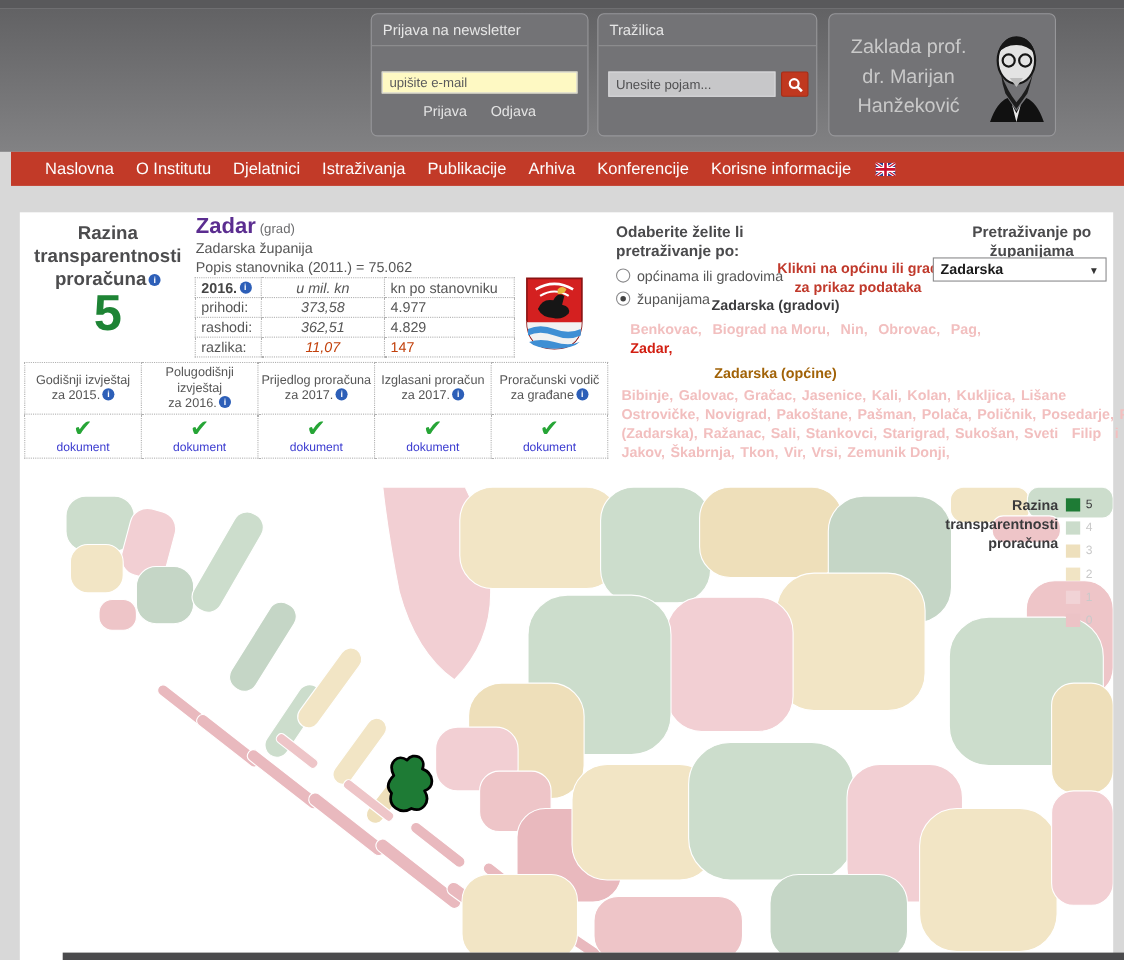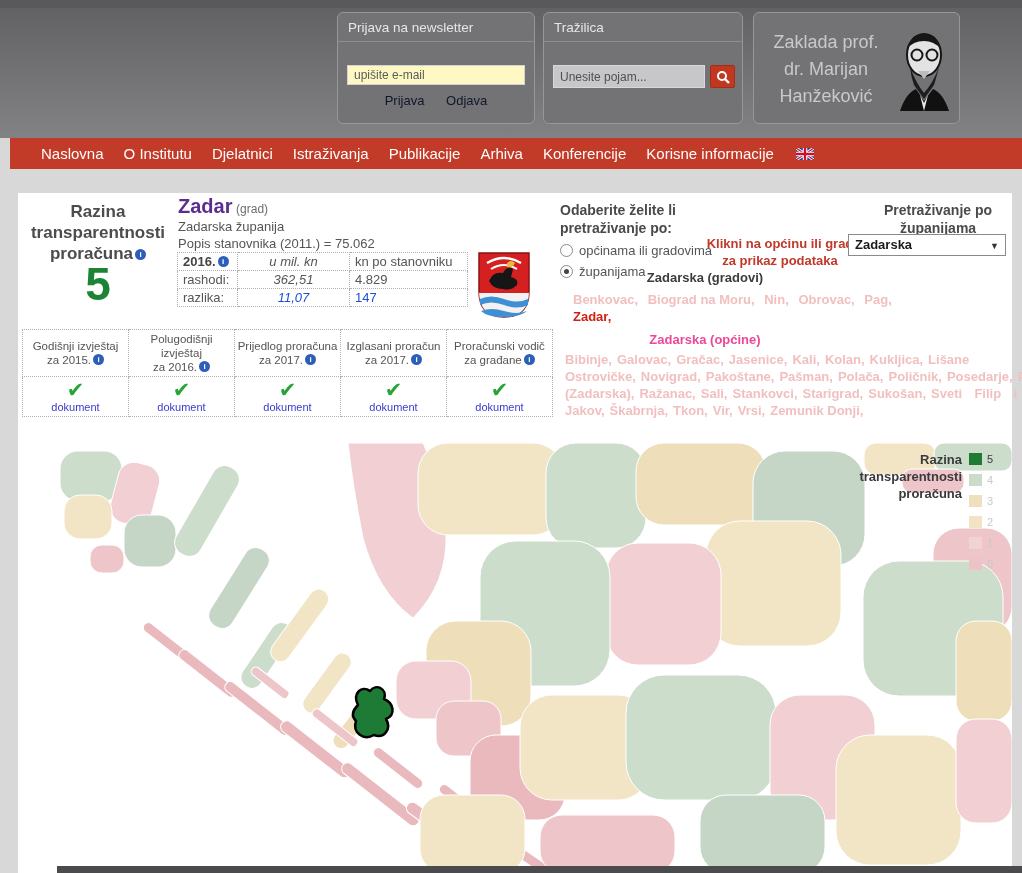--- a/index.html
+++ b/index.html
@@ -18,21 +18,21 @@
                font-family:"Liberation Serif", serif; font-size:27px; line-height:36px; }
   .panel-box { position:absolute; top:4px; height:112px; background:#737376;
                border:1px solid #97979a; border-radius:6px; }
   .box-title { padding:7px 10px 6px; font-size:13.5px; color:#e6e6e6;
                border-bottom:1px solid #8f8f92; }
   .nl-box { left:337px; width:198px; }
   .nl-input { position:absolute; left:9px; top:52px; width:178px; height:20px;
               background:#fef9c3; border:1px solid #d2d2d4; font-size:12px; color:#3c3c3e; padding:0 6px; }
   .nl-input::placeholder { color:#5a5a5c; opacity:1; }
   .nl-links { position:absolute; left:0; top:80px; width:100%; text-align:center;
-              font-size:13px; color:#0f172a; }
+              font-size:13px; color:#e5e5e5; }
   .nl-links span { margin:0 9px; cursor:pointer; }
   .sr-box { left:543px; width:200px; }
   .sr-input { position:absolute; left:9px; top:52px; width:152px; height:23px;
               background:#c7c7c9; border:1px solid #d8d8da; font-size:12px; color:#414143; padding:0 6px; }
   .sr-input::placeholder { color:#505052; opacity:1; }
   .sr-btn { position:absolute; left:166px; top:52px; width:25px; height:23px;
             background:#c0381f; border:1px solid #a52d16; border-radius:2px;
             display:flex; align-items:center; justify-content:center; cursor:pointer; }
   .fd-box { left:753px; width:207px; }
   .fd-text { position:absolute; left:6px; top:16px; width:132px; text-align:center;
@@ -55,21 +55,21 @@
   .entity { position:absolute; left:160px; top:5px; font-size:13px; color:#555; line-height:17px; }
   .entity-name { font-size:20px; font-weight:bold; color:#5b2d90; cursor:pointer; }
   .entity-type { font-size:12px; color:#6d6d6f; }
 
   .budget-table { position:absolute; left:159px; top:59px; border-collapse:collapse; font-size:13px; }
   .budget-table td, .budget-table th { border:1px dotted #b0b0b0; padding:1px 5px; height:17px; }
   .budget-table th { font-weight:bold; color:#454545; text-align:left; width:60px; }
   .budget-table .c1 { width:112px; text-align:center; color:#555; font-weight:normal;font-style:italic; }
   .budget-table .c2 { width:118px; text-align:left; color:#555; font-weight:normal; }
   .budget-table .rowlab { color:#555; }
-  .budget-table .green { color:#1d4ed8; }
+  .budget-table .green { color:#c2410c; }
 
   .coat { position:absolute; left:459px; top:58px; }
 
   .docs { position:absolute; left:4px; top:136px; border-collapse:collapse; table-layout:fixed; }
   .docs td { border:1px dotted #b0b0b0; width:106px; text-align:center; vertical-align:middle; }
   .doc-head { font-size:11.5px; color:#555; line-height:14px; padding:2px 0; height:32px; }
   .doc-body { height:40px; padding:2px 0; }
   .check { color:#26a536; font-size:21px; line-height:20px; display:block; }
   .doc-link { font-size:11px; color:#3a3ad0; cursor:pointer; display:block; margin-top:1px; }
 
@@ -93,21 +93,21 @@
             line-height:20px; padding-left:6px; cursor:pointer; }
   .select .caret { position:absolute; right:6px; top:0; font-size:9px; color:#333; line-height:22px; }
 
   .cities-title { position:absolute; left:542px; top:77px; width:290px; text-align:center;
                   font-size:13px; font-weight:bold; color:#3c3c3e; }
   .cities { position:absolute; left:555px; top:98px; width:330px; font-size:13px; font-weight:bold;
             color:#f2bfbf; line-height:17px; }
   .cities span { margin-right:6px; cursor:pointer; }
   .cities .active { color:#d21f12; }
   .muni-title { position:absolute; left:542px; top:139px; width:290px; text-align:center;
-                font-size:13px; font-weight:bold; color:#ec4899; }
+                font-size:13px; font-weight:bold; color:#a16207; }
   .muni { position:absolute; left:547px; top:158px; width:452px; font-size:13px; font-weight:bold;
           color:#f2bfbf; line-height:17px; text-align:justify; }
   .muni span { margin-right:5px; cursor:pointer; }
 
   
   .map { position:absolute; left:0; top:250px; }
   .legend { position:absolute; left:838px; top:258px; display:flex; gap:7px; }
   .legend-title { width:106px; text-align:right; font-size:13px; font-weight:bold;
                   color:#3a3a3c; line-height:17px; }
   .legend-items { display:flex; flex-direction:column; gap:9px; padding-top:2px; }
@@ -201,20 +201,25 @@
       <div>Zadarska županija</div>
       <div>Popis stanovnika (2011.) = 75.062</div>
     </div>
 
     <table class="budget-table">
       <tbody>
           <tr>
         <th><span>2016.</span><span class="info-i">i</span></th>
         <th class="c1">u mil. kn</th>
         <th class="c2">kn po stanovniku</th>
+      </tr>
+      <tr>
+        <td class="rowlab">prihodi:</td>
+        <td class="c1">373,58</td>
+        <td class="c2">4.977</td>
       </tr>
       <tr>
         <td class="rowlab">rashodi:</td>
         <td class="c1">362,51</td>
         <td class="c2">4.829</td>
       </tr>
       <tr>
         <td class="rowlab">razlika:</td>
         <td class="c1 green">11,07</td>
         <td class="c2 green">147</td>

